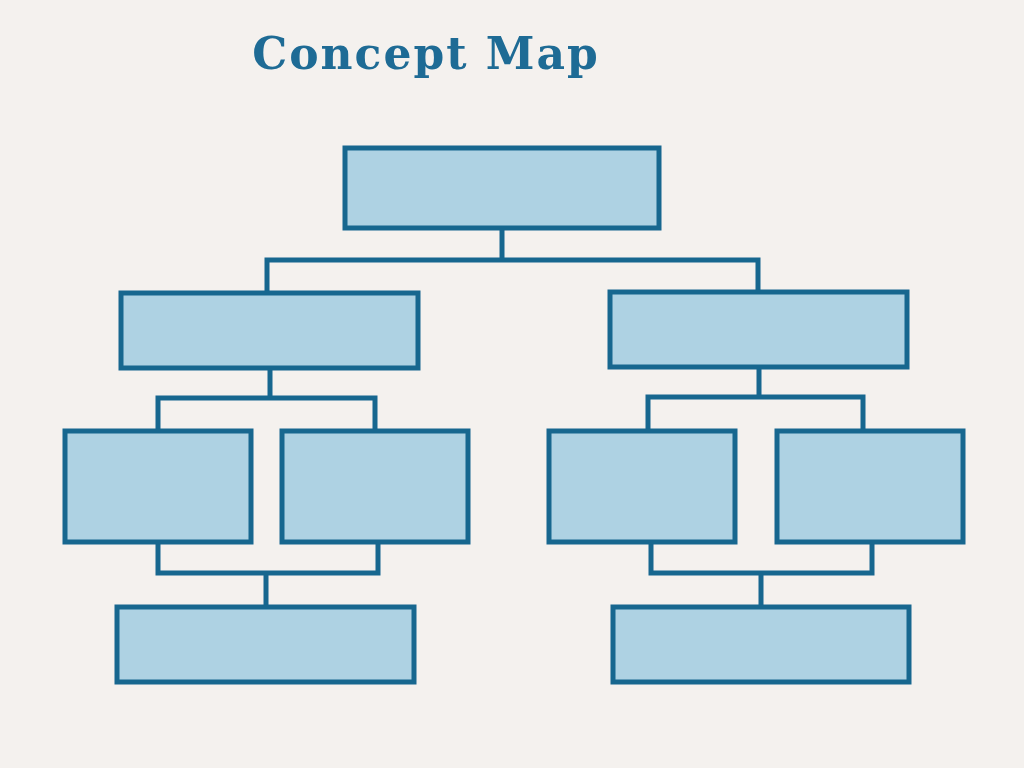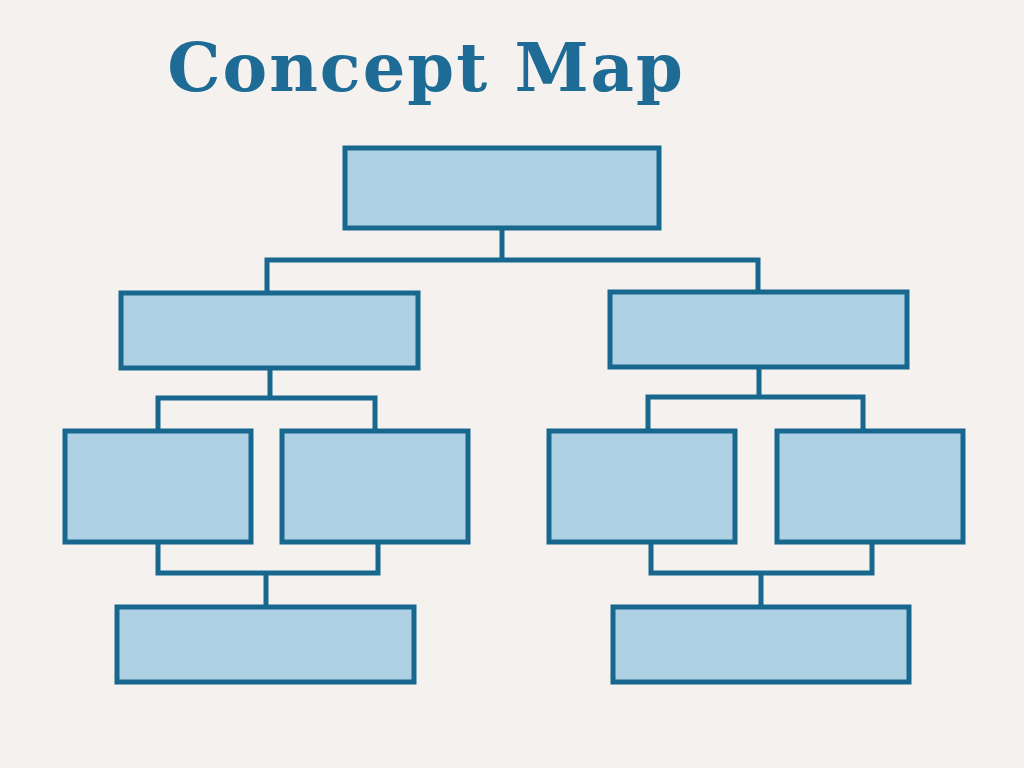--- a/index.html
+++ b/index.html
@@ -23,21 +23,21 @@
     width: 1024px;
     height: 768px;
   }
   .page-title {
     position: absolute;
     top: 28px;
     left: 0;
     width: 852px;
     margin: 0;
     text-align: center;
-    font-size: 67px;
+    font-size: 44px;
     font-weight: bold;
     letter-spacing: 2px;
     color: var(--title);
     font-family: "DejaVu Serif", "Liberation Serif", serif;
   }
   .diagram-svg {
     position: absolute;
     top: 0;
     left: 0;
   }

